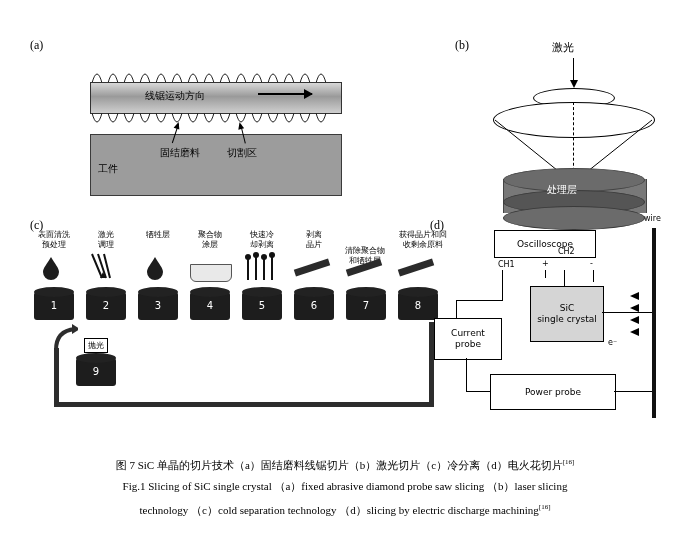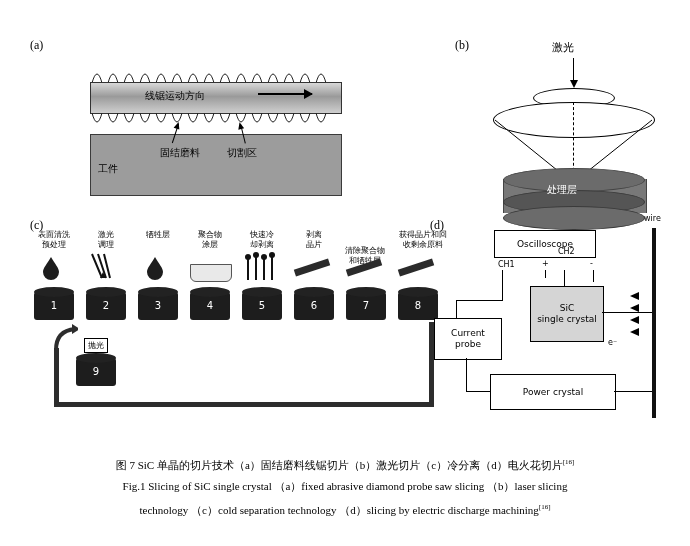--- a/index.html
+++ b/index.html
@@ -279,21 +279,21 @@
   <div class="dline" style="left:134px;top:42px;width:1px;height:18px;"></div>
   <div class="dline" style="left:115px;top:42px;width:1px;height:8px;"></div>
   <div class="dline" style="left:163px;top:42px;width:1px;height:12px;"></div>
 
   <div class="dbox" style="left:4px;top:90px;width:66px;height:40px;line-height:11px;white-space:pre-line;">Current
 probe</div>
 
   <div class="sic" style="left:100px;top:58px;width:72px;height:54px;white-space:pre-line;">SiC
 single crystal</div>
 
-  <div class="dbox" style="left:60px;top:146px;width:124px;height:34px;">Power crystal</div>
+  <div class="dbox" style="left:60px;top:146px;width:124px;height:34px;">Power probe</div>
   <div class="dline" style="left:36px;top:130px;width:1px;height:33px;"></div>
   <div class="dline" style="left:36px;top:163px;width:25px;height:1px;"></div>
   <div class="dline" style="left:184px;top:163px;width:40px;height:1px;"></div>
   <div class="dline" style="left:172px;top:84px;width:52px;height:1px;"></div>
 
   <div class="wirebar" style="left:222px;top:0px;width:4px;height:190px;"></div>
   <div class="tiny abs" style="left:214px;top:-14px;">wire</div>
 
   <div class="tri-left" style="left:200px;top:64px;"></div>
   <div class="tri-left" style="left:200px;top:76px;"></div>

